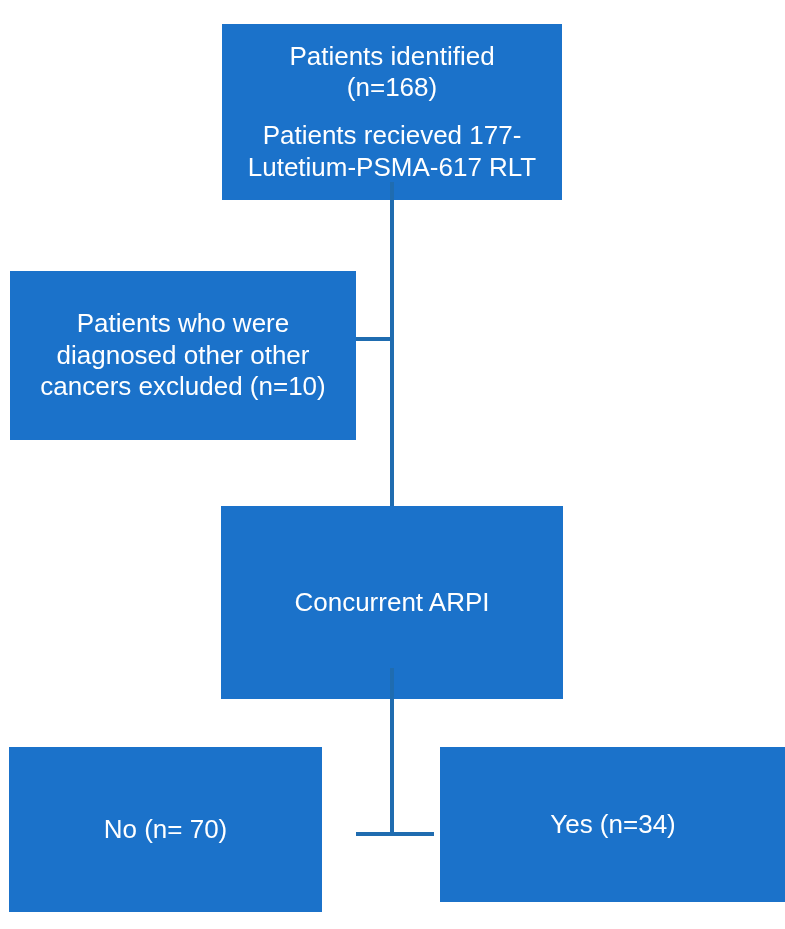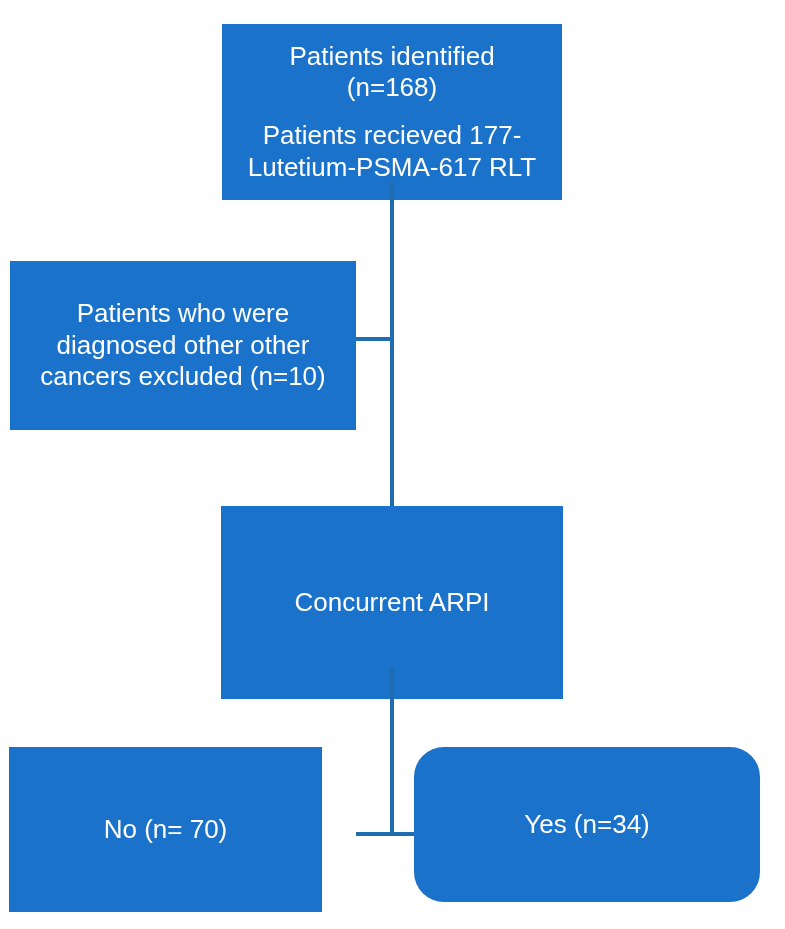--- a/index.html
+++ b/index.html
@@ -40,24 +40,24 @@
   }
   .connector {
     position: absolute;
     background: #1F6CB0;
   }
   .v-line { width: 4px; }
   .h-line { height: 4px; }
 
   
   #node-identified   { left: 222px; top: 0px;   width: 340px; height: 176px; margin-top: 24px; }
-  #node-excluded     { left: 10px;  top: 261px; width: 346px; height: 169px; }
+  #node-excluded     { left: 10px;  top: 271px; width: 346px; height: 169px; }
   #node-arpi         { left: 221px; top: 506px; width: 342px; height: 193px; }
   #node-no           { left: 9px;   top: 747px; width: 313px; height: 165px; }
-  #node-yes          { left: 414px; top: 747px; width: 346px; height: 155px; border-radius: 30px; }
+  #node-yes          { left: 440px; top: 747px; width: 346px; height: 155px; }
 
   
   #conn-top-vertical    { left: 390px; top: 182px; height: 324px; }
   #conn-excluded-branch { left: 356px; top: 337px; width: 36px; }
   #conn-arpi-vertical   { left: 390px; top: 668px; height: 168px; }
   #conn-split-horizontal{ left: 356px; top: 832px; width: 78px; }
 </style>
 </head>
 <body>
 

